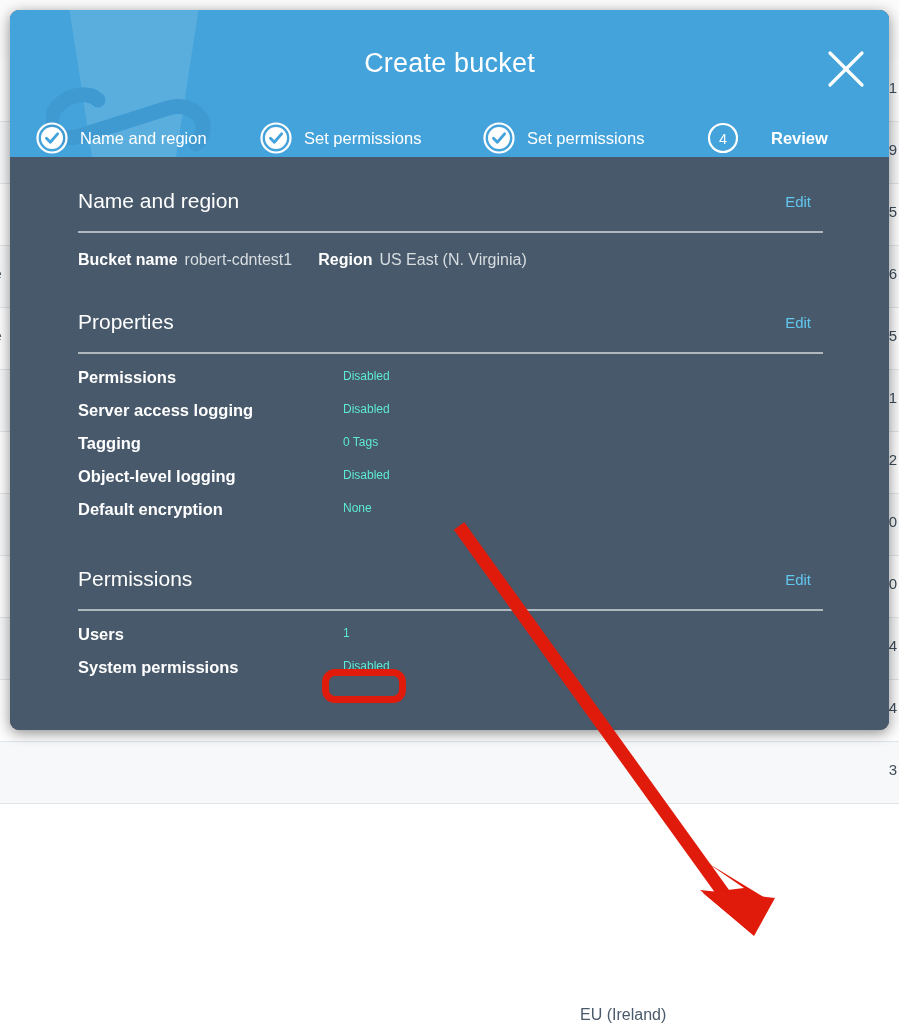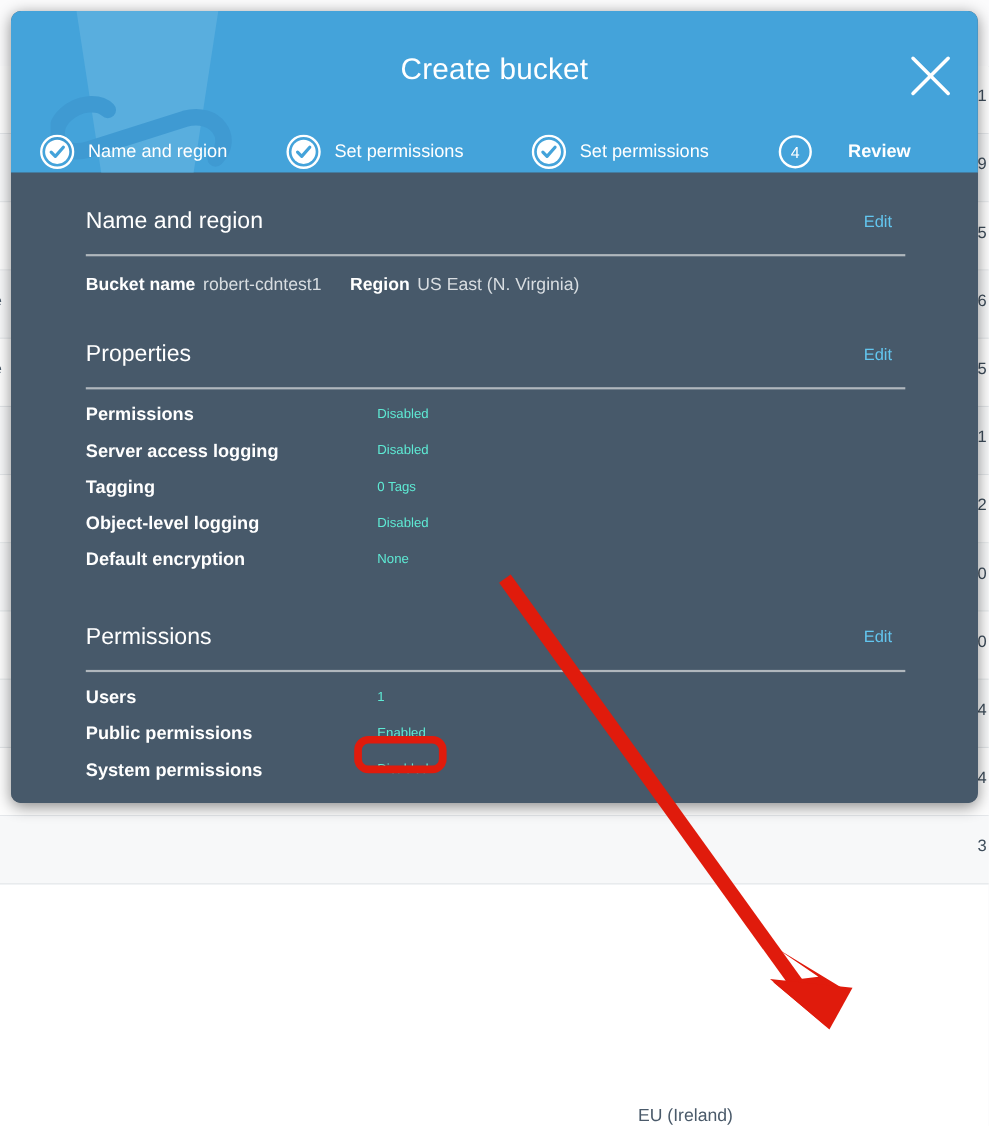--- a/index.html
+++ b/index.html
@@ -451,24 +451,20 @@
           <div class="section-title">Permissions</div>
           <div class="edit-link">Edit</div>
         </div>
         <div class="section-rule"></div>
         <div class="kv">
           <div class="kv-row">
             <span class="kv-k">Users</span>
             <span class="kv-v">1</span>
           </div>
           <div class="kv-row">
-            <span class="kv-k">Public permissions</span>
-            <span class="kv-v">Enabled</span>
-          </div>
-          <div class="kv-row">
             <span class="kv-k">System permissions</span>
             <span class="kv-v">Disabled</span>
           </div>
         </div>
       </div>
 
     </div>
   </div>
 
   <div id="annotation">

